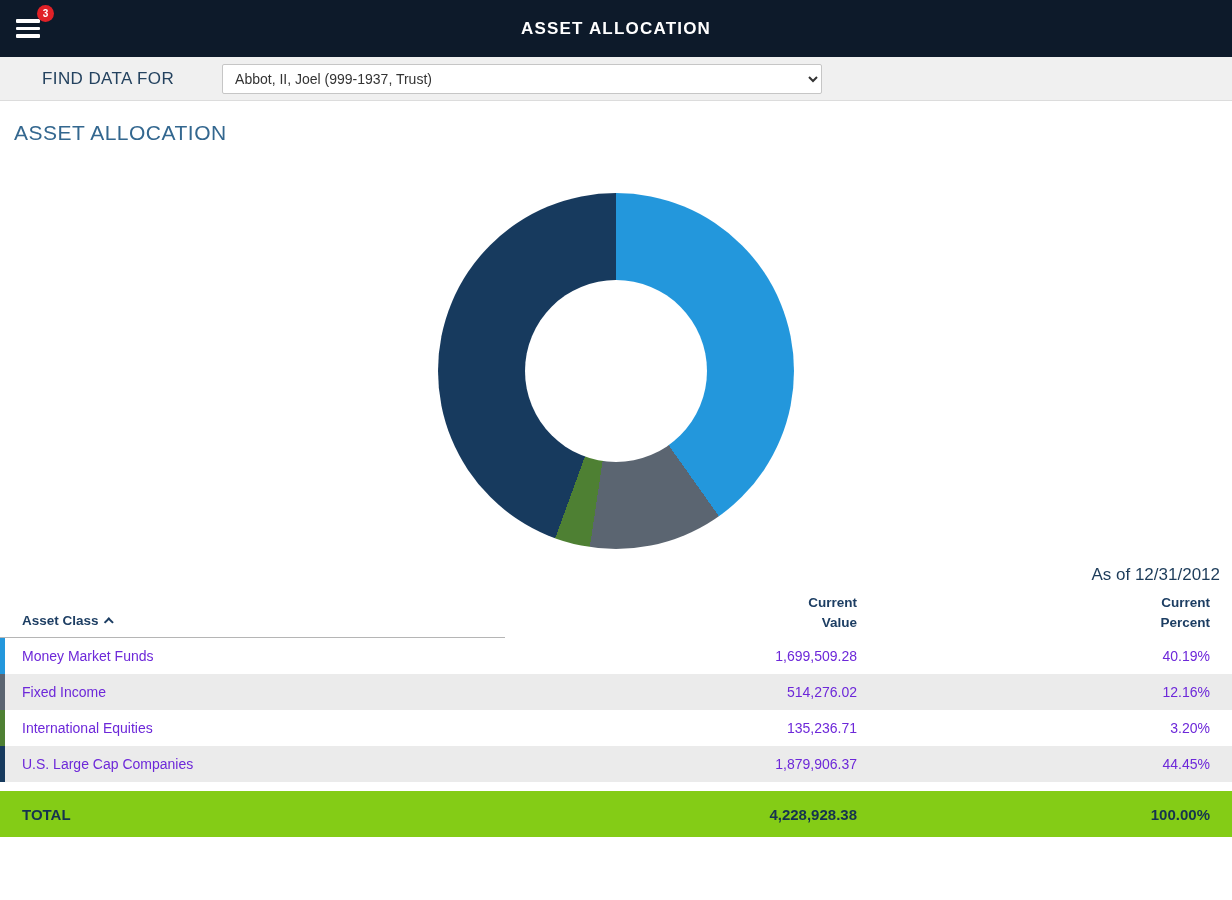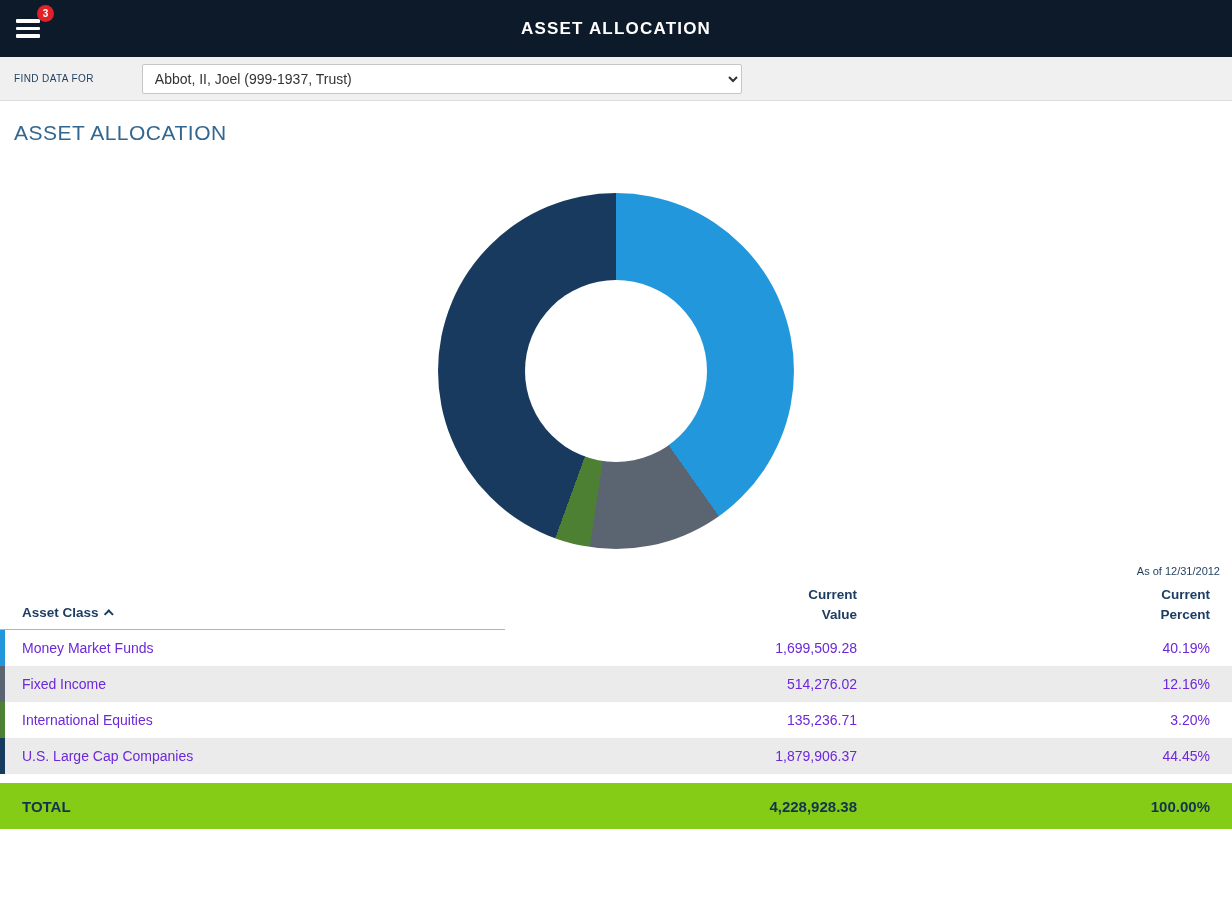--- a/index.html
+++ b/index.html
@@ -8,32 +8,32 @@
 
   
   .topbar { height: 57px; background: #0d1a2a; position: relative; display: flex; align-items: center; justify-content: center; }
   .topbar-title { color: #ffffff; font-size: 17px; font-weight: bold; letter-spacing: 1.2px; }
   .hamburger { position: absolute; left: 16px; top: 15px; width: 30px; height: 28px; cursor: pointer; }
   .hamburger .bar { display: block; width: 24px; height: 3.5px; background: #ffffff; margin: 4px 0; border-radius: 1px; }
   .badge { position: absolute; top: -10px; right: -8px; width: 17px; height: 17px; border-radius: 50%; background: #e02127; color: #ffffff; font-size: 10px; font-weight: bold; display: flex; align-items: center; justify-content: center; }
 
   
   .findbar { height: 44px; background: #f0f0f0; border-bottom: 1px solid #dcdcdc; display: flex; align-items: center; padding: 0 14px; }
-  .findbar-label { color: #24425f; font-size: 10px; letter-spacing: 0.4px; margin-right: 12px; white-space: nowrap; }
+  .findbar-label { color: #24425f; font-size: 17px; letter-spacing: 0.4px; margin-right: 12px; white-space: nowrap; margin-left: 28px; }
   .find-select { width: 600px; height: 30px; background: #ffffff; border: 1px solid #c6c6c6; font-family: "Liberation Sans", sans-serif; font-size: 14px; color: #333333; padding: 0 8px; border-radius: 2px; margin-left: 36px; }
 
   
   .section-title { color: #33678f; font-size: 21px; font-weight: normal; letter-spacing: 0.5px; margin: 20px 0 0 14px; }
 
   
   .chart-wrap { display: flex; justify-content: center; margin-top: 48px; }
   .donut { width: 356px; height: 356px; border-radius: 50%; position: relative; background: #ccc; }
   .donut-hole { position: absolute; left: 50%; top: 50%; transform: translate(-50%, -50%); width: 182px; height: 182px; background: #ffffff; border-radius: 50%; }
 
-  .as-of { text-align: right; padding-right: 12px; color: #1d3c5a; font-size: 11px; margin-top: 16px; padding-left: 13px; }
+  .as-of { text-align: right; padding-right: 12px; color: #1d3c5a; font-size: 17px; margin-top: 16px; padding-left: 13px; }
 
   
   .table { margin-top: 8px; font-size: 14px; width: 100%; }
   .thead { display: flex; align-items: flex-end; color: #1d3e63; font-weight: bold; font-size: 13.5px; }
   .thead .c1 { border-bottom: 1px solid #b5b5b5; padding-bottom: 9px; cursor: pointer; }
   .thead .c2, .thead .c3 { line-height: 1.45; padding-bottom: 6px; }
   .c1 { width: 505px; padding-left: 22px; }
   .c2 { width: 352px; text-align: right; }
   .c3 { flex: 1; text-align: right; padding-right: 22px; }
   .sort-caret { display: inline-block; width: 7px; height: 7px; border-left: 2px solid #1d3e63; border-top: 2px solid #1d3e63; transform: rotate(45deg) translateY(1px); margin-left: 7px; }

